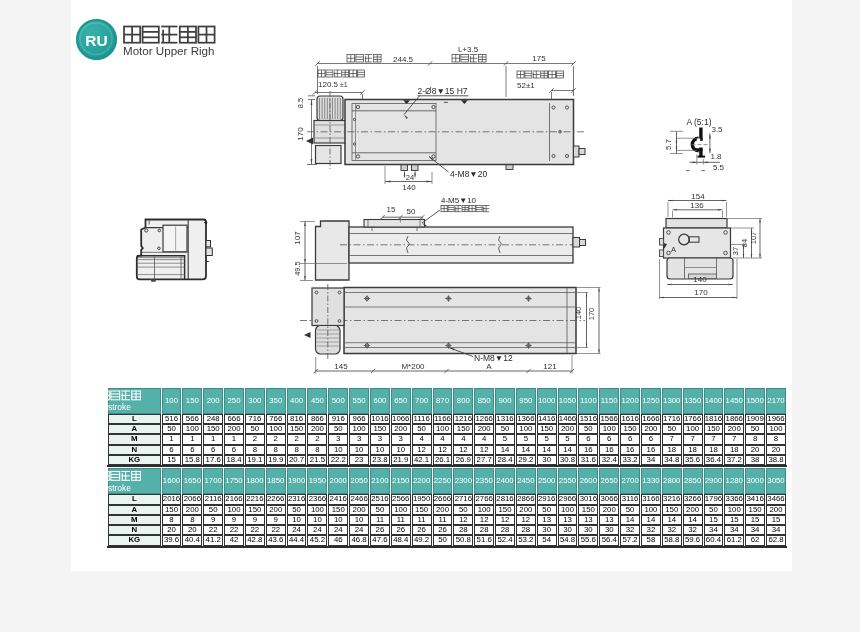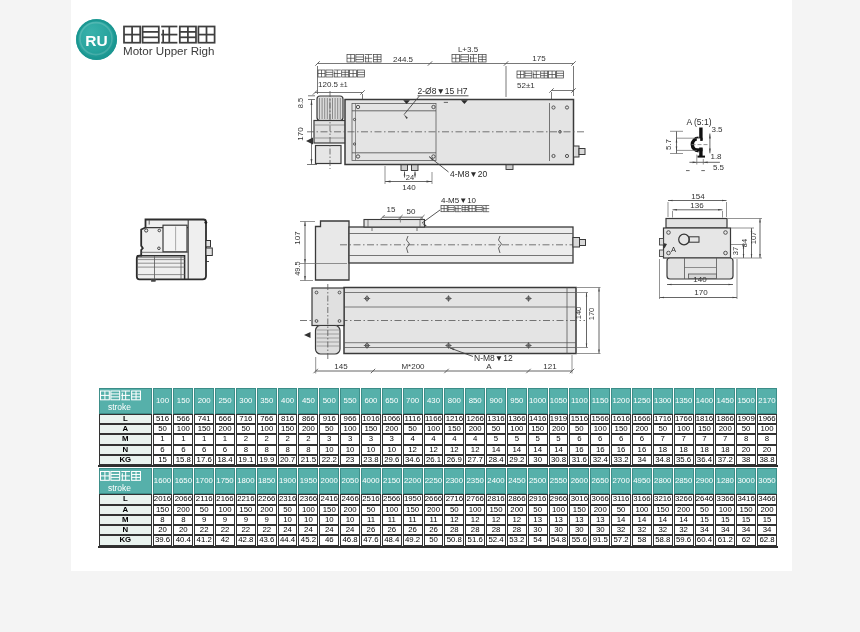--- a/index.html
+++ b/index.html
@@ -1,17 +1,17 @@
 <!DOCTYPE html>
 <html><head><meta charset="utf-8"><style>
 * { margin:0; padding:0; box-sizing:border-box; }
 body { width:860px; height:632px; background:#f4f4f4; font-family:"Liberation Sans", sans-serif; position:relative; overflow:hidden; }
 .card { position:absolute; left:71px; top:0; width:721px; height:571px; background:#ffffff; }
 svg.ov { position:absolute; left:0; top:0; }
-table.dt { position:absolute; left:98px; width:680px; border-collapse:separate; border-spacing:1.2px 0; table-layout:fixed; border-bottom:2.5px solid #2e2e2e; }
+table.dt { position:absolute; left:107px; width:680px; border-collapse:separate; border-spacing:1.2px 0; table-layout:fixed; border-bottom:2.5px solid #2e2e2e; }
 table.dt td { border:1px solid #333; text-align:center; vertical-align:middle; font-size:7.8px; line-height:8.3px; height:10.3px; padding:0; color:#000; background:#fff; overflow:hidden; }
 tr.hd td { background:#56b0aa; color:#fff; height:26px; font-size:7.8px; border:1px solid #3c8d88; }
 table.dt td.lbl { background:#e9f3ef; font-weight:bold; }
 table.dt td.hdl { background:#56b0aa; }
 </style></head>
 <body>
 <div class="card"></div>
 <table class="dt" style="top:387.8px">
 <colgroup>
       <col style="width:52px">
@@ -55,21 +55,21 @@
         <td>250</td>
         <td>300</td>
         <td>350</td>
         <td>400</td>
         <td>450</td>
         <td>500</td>
         <td>550</td>
         <td>600</td>
         <td>650</td>
         <td>700</td>
-        <td>430</td>
+        <td>870</td>
         <td>800</td>
         <td>850</td>
         <td>900</td>
         <td>950</td>
         <td>1000</td>
         <td>1050</td>
         <td>1100</td>
         <td>1150</td>
         <td>1200</td>
         <td>1250</td>
@@ -77,38 +77,38 @@
         <td>1350</td>
         <td>1400</td>
         <td>1450</td>
         <td>1500</td>
         <td>2170</td>
       </tr>
 <tr class="dr">
         <td class="lbl">L</td>
         <td>516</td>
         <td>566</td>
-        <td>741</td>
+        <td>248</td>
         <td>666</td>
         <td>716</td>
         <td>766</td>
         <td>816</td>
         <td>866</td>
         <td>916</td>
         <td>966</td>
         <td>1016</td>
         <td>1066</td>
         <td>1116</td>
         <td>1166</td>
         <td>1216</td>
         <td>1266</td>
         <td>1316</td>
         <td>1366</td>
         <td>1416</td>
-        <td>1919</td>
+        <td>1466</td>
         <td>1516</td>
         <td>1566</td>
         <td>1616</td>
         <td>1666</td>
         <td>1716</td>
         <td>1766</td>
         <td>1816</td>
         <td>1866</td>
         <td>1909</td>
         <td>1966</td>
@@ -218,22 +218,22 @@
         <td>15.8</td>
         <td>17.6</td>
         <td>18.4</td>
         <td>19.1</td>
         <td>19.9</td>
         <td>20.7</td>
         <td>21.5</td>
         <td>22.2</td>
         <td>23</td>
         <td>23.8</td>
-        <td>29.6</td>
-        <td>34.6</td>
+        <td>21.9</td>
+        <td>42.1</td>
         <td>26.1</td>
         <td>26.9</td>
         <td>27.7</td>
         <td>28.4</td>
         <td>29.2</td>
         <td>30</td>
         <td>30.8</td>
         <td>31.6</td>
         <td>32.4</td>
         <td>33.2</td>
@@ -287,34 +287,34 @@
         <td>1600</td>
         <td>1650</td>
         <td>1700</td>
         <td>1750</td>
         <td>1800</td>
         <td>1850</td>
         <td>1900</td>
         <td>1950</td>
         <td>2000</td>
         <td>2050</td>
-        <td>4000</td>
+        <td>2100</td>
         <td>2150</td>
         <td>2200</td>
         <td>2250</td>
         <td>2300</td>
         <td>2350</td>
         <td>2400</td>
         <td>2450</td>
         <td>2500</td>
         <td>2550</td>
         <td>2600</td>
         <td>2650</td>
         <td>2700</td>
-        <td>4950</td>
+        <td>1330</td>
         <td>2800</td>
         <td>2850</td>
         <td>2900</td>
         <td>1280</td>
         <td>3000</td>
         <td>3050</td>
       </tr>
 <tr class="dr">
         <td class="lbl">L</td>
         <td>2016</td>
@@ -336,21 +336,21 @@
         <td>2816</td>
         <td>2866</td>
         <td>2916</td>
         <td>2966</td>
         <td>3016</td>
         <td>3066</td>
         <td>3116</td>
         <td>3166</td>
         <td>3216</td>
         <td>3266</td>
-        <td>2646</td>
+        <td>1796</td>
         <td>3366</td>
         <td>3416</td>
         <td>3466</td>
       </tr>
 <tr class="dr">
         <td class="lbl">A</td>
         <td>150</td>
         <td>200</td>
         <td>50</td>
         <td>100</td>
@@ -463,21 +463,21 @@
         <td>48.4</td>
         <td>49.2</td>
         <td>50</td>
         <td>50.8</td>
         <td>51.6</td>
         <td>52.4</td>
         <td>53.2</td>
         <td>54</td>
         <td>54.8</td>
         <td>55.6</td>
-        <td>91.5</td>
+        <td>56.4</td>
         <td>57.2</td>
         <td>58</td>
         <td>58.8</td>
         <td>59.6</td>
         <td>60.4</td>
         <td>61.2</td>
         <td>62</td>
         <td>62.8</td>
       </tr>
 </tbody>

